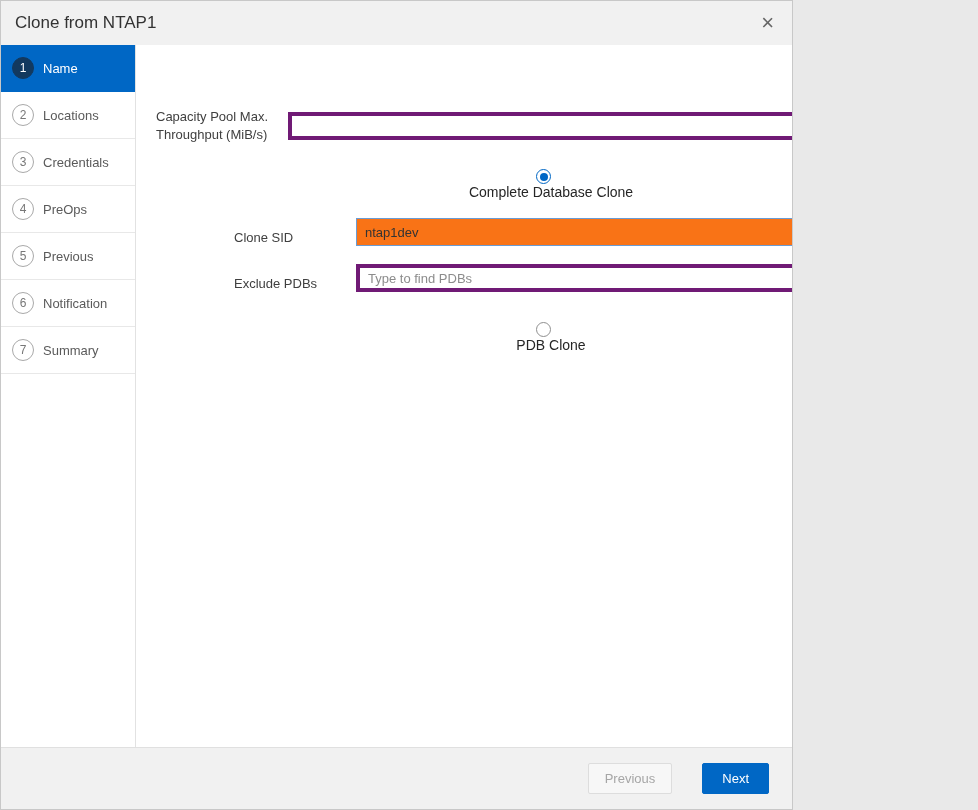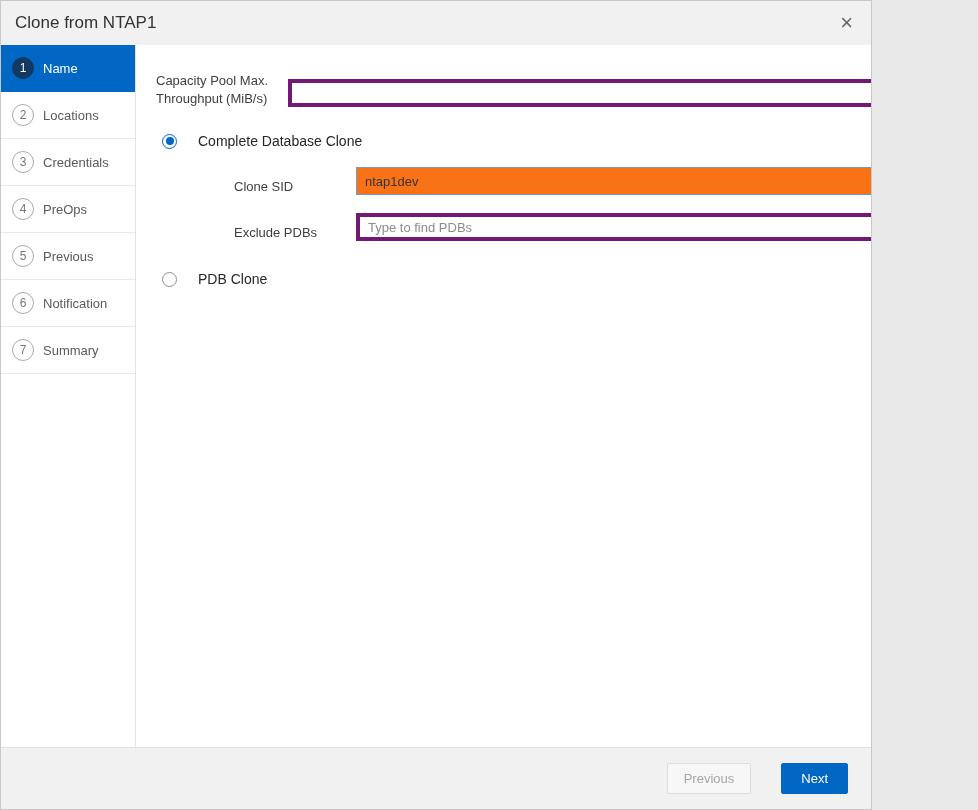--- a/index.html
+++ b/index.html
@@ -1,20 +1,20 @@
 <!DOCTYPE html>
 <html><head>
 <meta charset="utf-8">
 <style>
   * { box-sizing: border-box; margin: 0; padding: 0; }
   html, body { background: #e9e9e9; }
   body { font-family: "Liberation Sans", sans-serif; }
 
   .dialog {
-    width: 872px; height: 810px;
+    width: 793px; height: 810px;
     background: #ffffff;
     border: 1px solid #c8c8c8;
     position: relative;
     overflow: hidden;
     display: flex;
     flex-direction: column;
   }
 
   
   .dialog-header {
@@ -90,21 +90,22 @@
 
   
   .wizard-content {
     flex: 1 1 auto;
     padding: 27px 0 0 20px;
     background: #ffffff;
   }
 
   .field-row {
     display: flex;
-    align-items: flex-end;
+    align-items: center;
+    margin-top: 36px;
   }
   .field-label {
     font-size: 13px;
     color: #404040;
     line-height: 1.35;
   }
   .cap-label { width: 132px; flex: 0 0 132px; }
   .text-input {
     height: 28px;
     border: 4px solid #701a75;
@@ -131,20 +132,21 @@
     margin-left: 17px;
     font-family: "Liberation Serif", serif;
     cursor: pointer;
   }
 
   
   .radio-row {
     display: flex;
     align-items: center;
     margin-top: 26px;
+    flex-direction: column;
   }
   .radio {
     width: 15px; height: 15px;
     border-radius: 50%;
     border: 1px solid #8f8f8f;
     background: #ffffff;
     margin-left: 6px;
     flex: 0 0 15px;
     position: relative;
     cursor: pointer;

